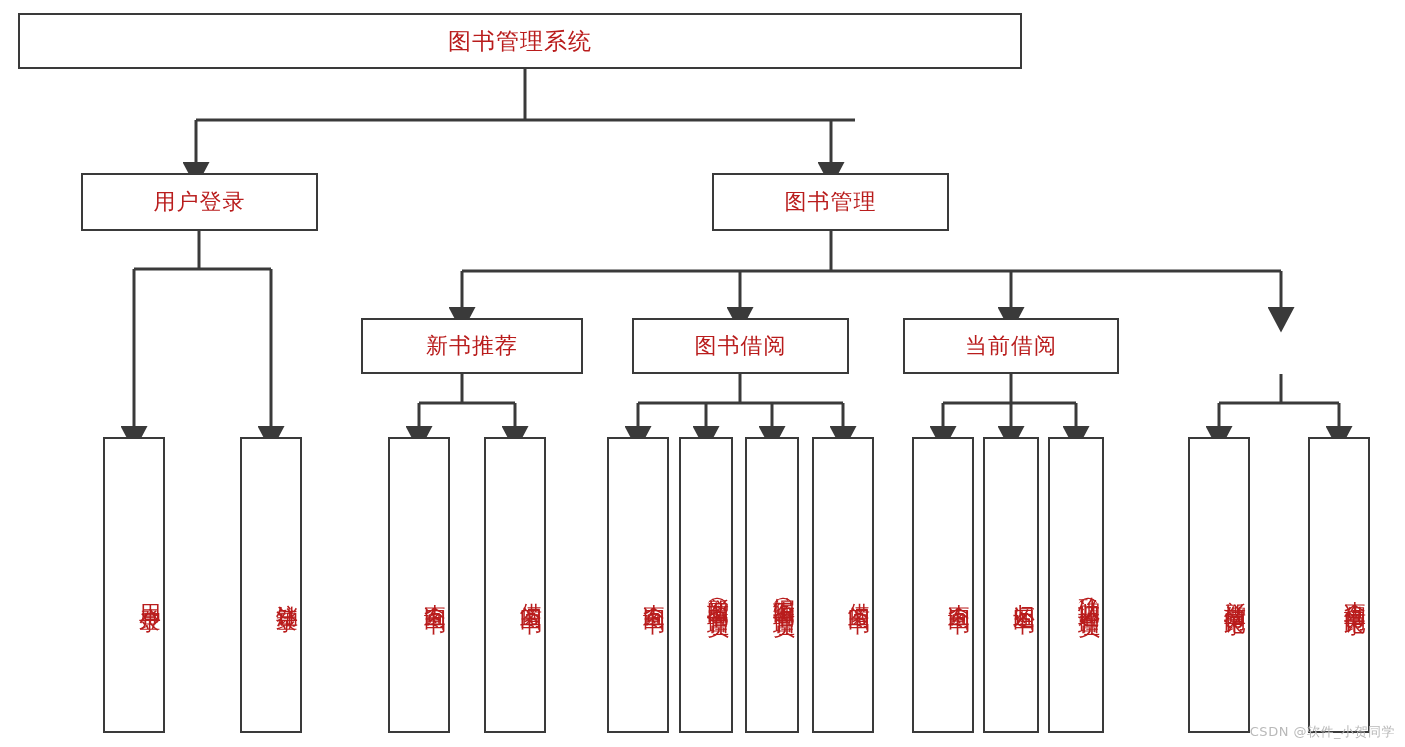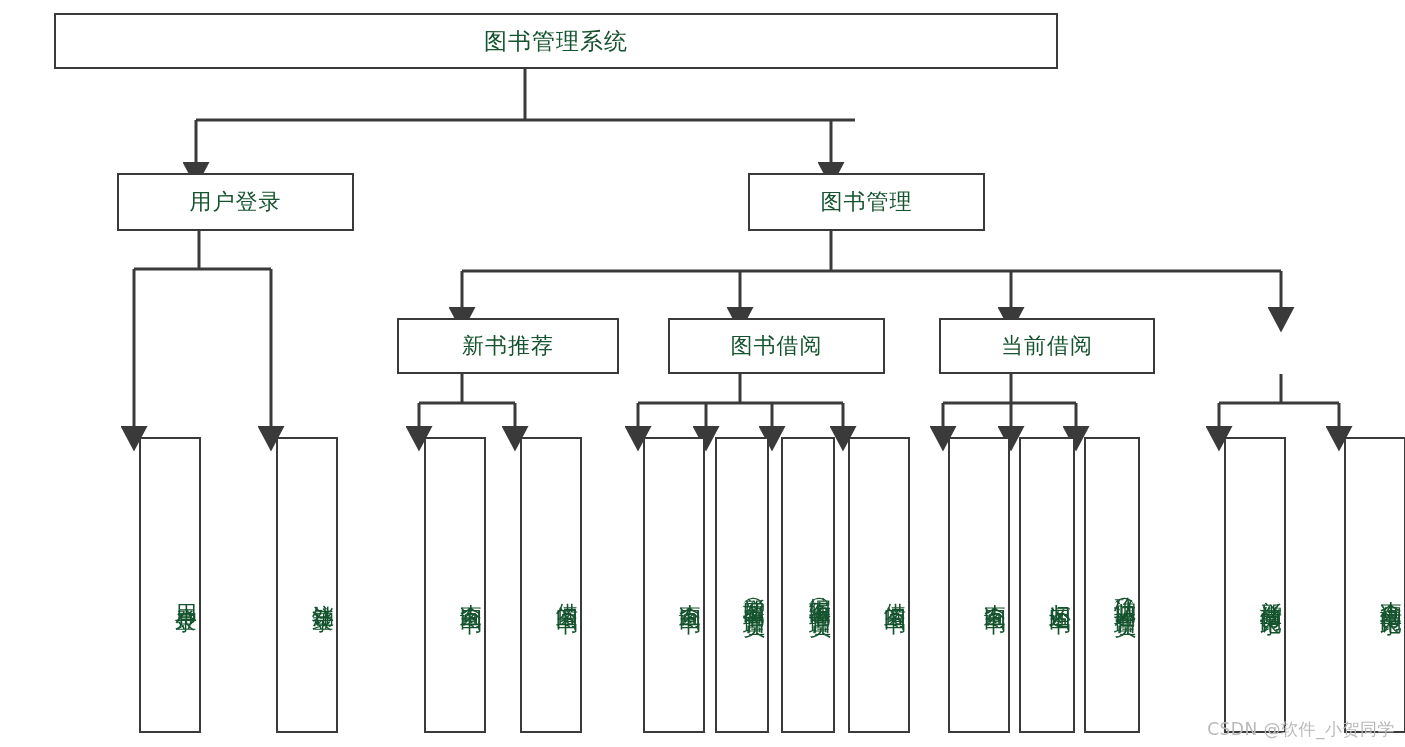--- a/index.html
+++ b/index.html
@@ -26,24 +26,23 @@
     pointer-events: none;
   }
   .node {
     position: absolute;
     box-sizing: border-box;
     background: #ffffff;
     border: 2.5px solid #3a3a3a;
     display: flex;
     align-items: center;
     justify-content: center;
-    color: #14532d;
+    color: #b91c1c;
     line-height: 1.15;
     text-align: center;
-    margin-left: 36px;
   }
   .node-h {
     font-size: 22px;
     letter-spacing: 1px;
   }
   .node-v {
     writing-mode: vertical-rl;
     text-orientation: upright;
     font-size: 22px;
     letter-spacing: 3px;
@@ -52,21 +51,21 @@
     padding-top: 14px;
   }
   .node-root {
     font-size: 23px;
     letter-spacing: 1px;
   }
   .watermark {
     position: absolute;
     right: 10px;
     bottom: 6px;
-    font-size: 17px;
+    font-size: 13px;
     color: #b9b9b9;
     letter-spacing: 0.5px;
     white-space: nowrap;
     pointer-events: none;
     margin-left: 9px;
   }
 </style>
 </head>
 <body>
 

